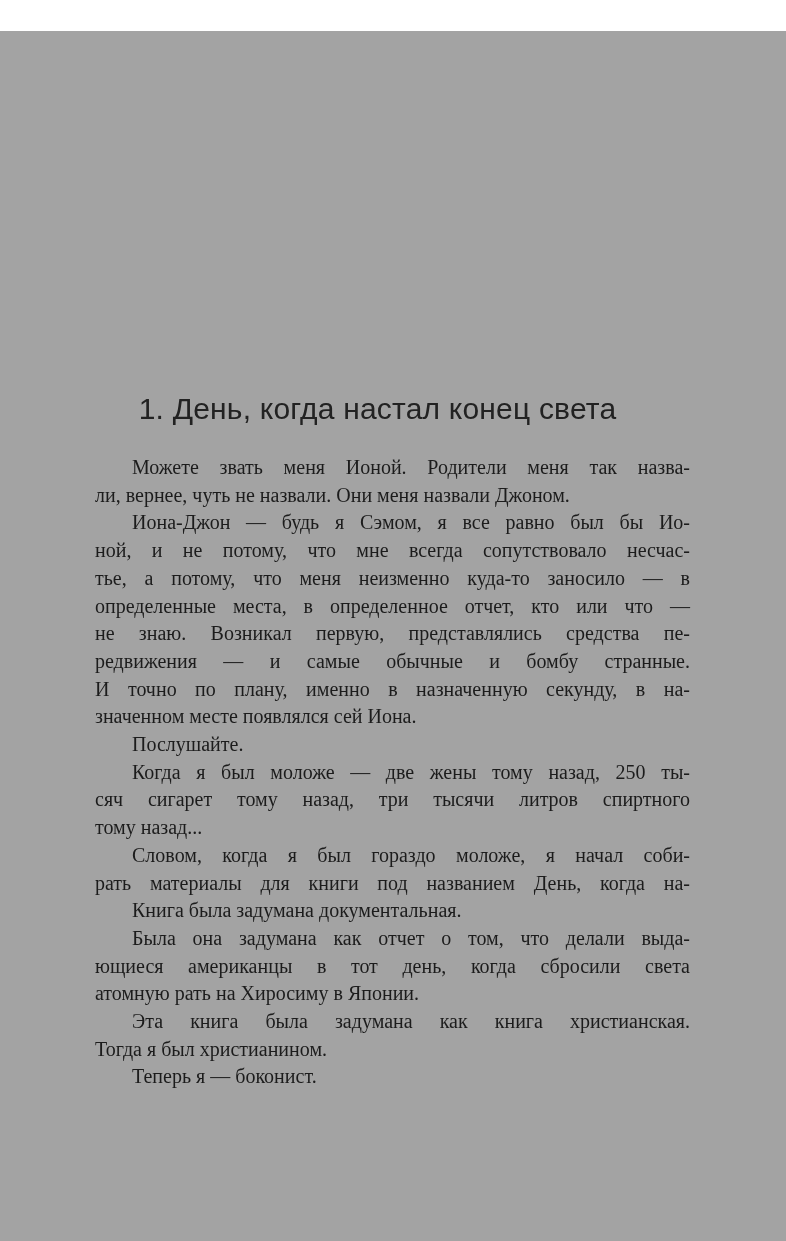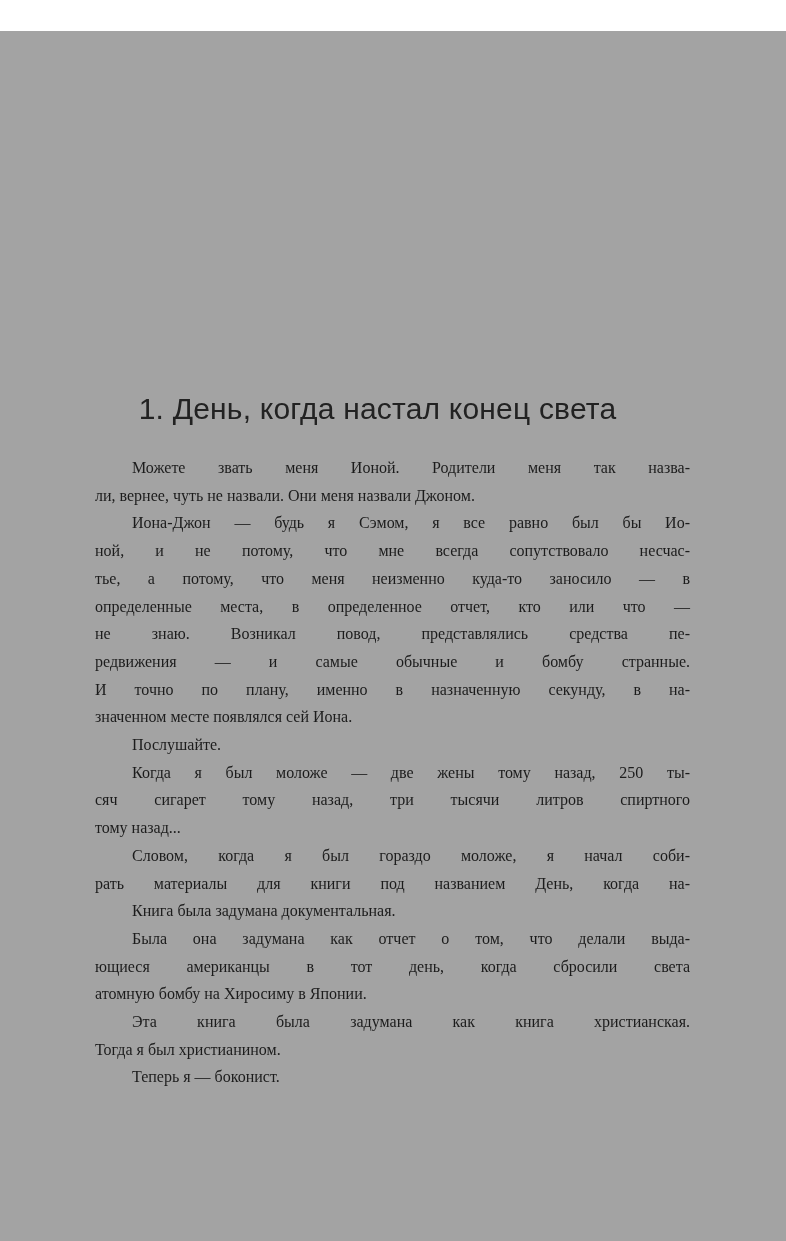--- a/index.html
+++ b/index.html
@@ -29,21 +29,21 @@
     font-size: 30px;
     line-height: 38px;
     color: #222222;
     letter-spacing: 0.2px;
   }
   .body-text {
     position: absolute;
     top: 423px;
     left: 95px;
     width: 595px;
-    font-size: 16px;
+    font-size: 20px;
     line-height: 27.7px;
     color: #1c1c1c;
   }
   .text-line {
     text-align: justify;
     text-align-last: justify;
   }
   .text-line.last {
     text-align-last: left;
   }
@@ -61,21 +61,21 @@
   <div class="body-text" id="body-text">
       <div>
         <div class="text-line indent"><span>Можете звать меня Ионой. Родители меня так назва-</span></div>
         <div class="text-line last"><span>ли, вернее, чуть не назвали. Они меня назвали Джоном.</span></div>
       </div>
       <div>
         <div class="text-line indent"><span>Иона-Джон — будь я Сэмом, я все равно был бы Ио-</span></div>
         <div class="text-line"><span>ной, и не потому, что мне всегда сопутствовало несчас-</span></div>
         <div class="text-line"><span>тье, а потому, что меня неизменно куда-то заносило — в</span></div>
         <div class="text-line"><span>определенные места, в определенное отчет, кто или что —</span></div>
-        <div class="text-line"><span>не знаю. Возникал повод, представлялись средства пе-</span></div>
+        <div class="text-line"><span>не знаю. Возникал первую, представлялись средства пе-</span></div>
         <div class="text-line"><span>редвижения — и самые обычные и бомбу странные.</span></div>
         <div class="text-line"><span>И точно по плану, именно в назначенную секунду, в на-</span></div>
         <div class="text-line last"><span>значенном месте появлялся сей Иона.</span></div>
       </div>
       <div>
         <div class="text-line indent last"><span>Послушайте.</span></div>
       </div>
       <div>
         <div class="text-line indent"><span>Когда я был моложе — две жены тому назад, 250 ты-</span></div>
         <div class="text-line"><span>сяч сигарет тому назад, три тысячи литров спиртного</span></div>
@@ -84,21 +84,21 @@
       <div>
         <div class="text-line indent"><span>Словом, когда я был гораздо моложе, я начал соби-</span></div>
         <div class="text-line"><span>рать материалы для книги под названием </span><span class="italic">День, когда на-</span></div>
       </div>
       <div>
         <div class="text-line indent last"><span>Книга была задумана документальная.</span></div>
       </div>
       <div>
         <div class="text-line indent"><span>Была она задумана как отчет о том, что делали выда-</span></div>
         <div class="text-line"><span>ющиеся американцы в тот день, когда сбросили света</span></div>
-        <div class="text-line last"><span>атомную бомбу на Хиросиму в Японии.</span></div>
+        <div class="text-line last"><span>атомную рать на Хиросиму в Японии.</span></div>
       </div>
       <div>
         <div class="text-line indent"><span>Эта книга была задумана как книга христианская.</span></div>
         <div class="text-line last"><span>Тогда я был христианином.</span></div>
       </div>
       <div>
         <div class="text-line indent last"><span>Теперь я — боконист.</span></div>
       </div>
     </div>
 </div>

